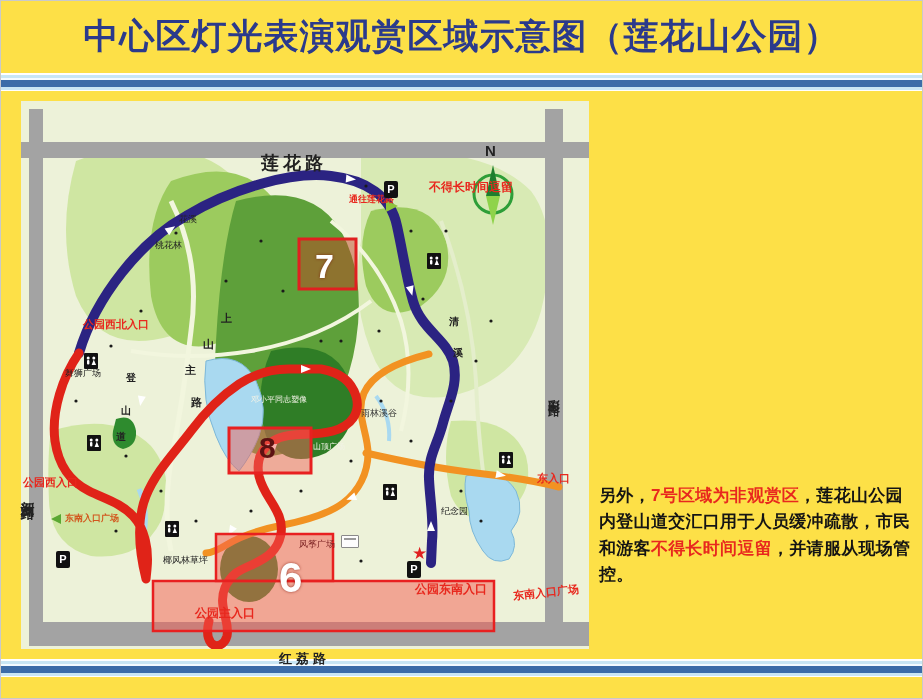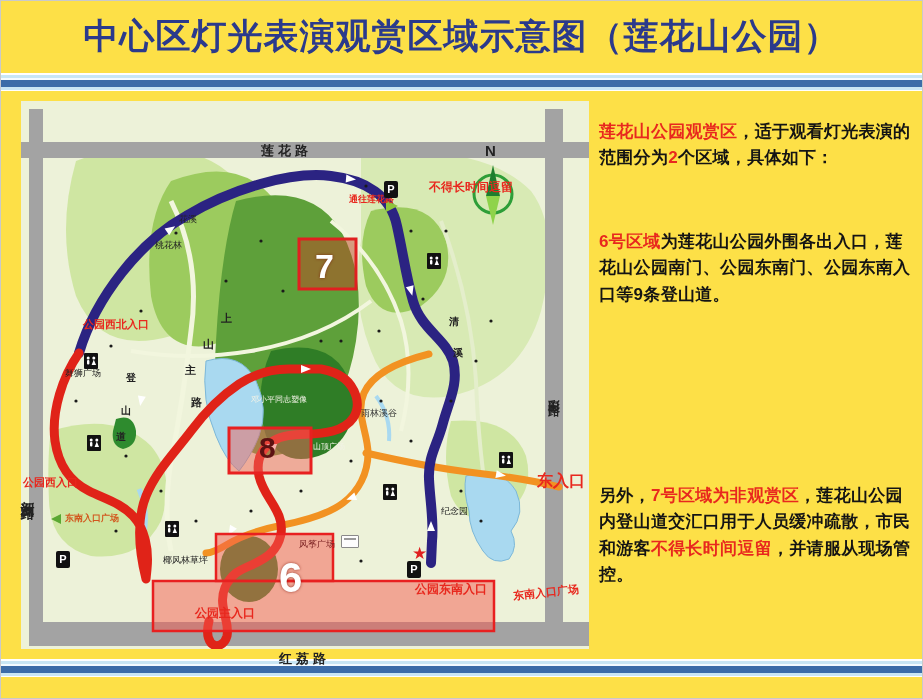--- a/index.html
+++ b/index.html
@@ -144,35 +144,35 @@
           <circle cx="460" cy="420" r="1.6"></circle>
         <circle cx="340" cy="460" r="1.6"></circle>
           <circle cx="360" cy="300" r="1.6"></circle>
           <circle cx="320" cy="240" r="1.6"></circle>
         <circle cx="240" cy="140" r="1.6"></circle>
           <circle cx="205" cy="180" r="1.6"></circle>
           <circle cx="95" cy="430" r="1.6"></circle>
       </g>
     </svg>
 
-    <div class="lbl b" style="left:240px;top:43px;font-size:13px;letter-spacing:4px;">莲花路</div>
+    <div class="lbl b" style="left:240px;top:53px;font-size:18px;letter-spacing:4px;">莲花路</div>
     <div class="lbl b" style="left:258px;top:527px;font-size:13px;letter-spacing:4px;margin-top:24px;">红荔路</div>
     <div class="lbl b vert" style="left:0px;top:388px;font-size:14px;">新洲路</div>
     <div class="lbl b vert" style="left:527px;top:288px;font-size:12px;">彩田路</div>
     <div class="lbl b" style="left:464px;top:42px;font-size:15px;color:#222;">N</div>
 
     <div class="num" style="left:294px;top:148px;font-size:34px;">7</div>
     <div class="num" style="left:238px;top:332px;font-size:30px;color:#5c1212;text-shadow:none;">8</div>
     <div class="num" style="left:258px;top:456px;font-size:42px;">6</div>
 
     <div class="lbl rl" style="left:408px;top:80px;font-size:12px;">不得长时间逗留</div>
     <div class="lbl rl" style="left:328px;top:94px;font-size:9px;">通往莲花路</div>
     <div class="lbl rl" style="left:62px;top:218px;font-size:11px;">公园西北入口</div>
     <div class="lbl rl" style="left:2px;top:376px;font-size:11px;">公园西入口</div>
-    <div class="lbl rl" style="left:516px;top:372px;font-size:16px;">东入口</div>
+    <div class="lbl rl" style="left:516px;top:372px;font-size:11px;">东入口</div>
     <div class="lbl rl" style="left:492px;top:486px;font-size:11px;transform:rotate(-6deg);">东南入口广场</div>
     <div class="lbl rl" style="left:174px;top:506px;font-size:12px;">公园主入口</div>
     <div class="lbl rl" style="left:394px;top:482px;font-size:12px;">公园东南入口</div>
     <div class="lbl" style="left:44px;top:413px;font-size:9px;color:#d2571e;font-weight:bold;">东南入口广场</div>
 
     <div class="lbl" style="left:158px;top:114px;">花溪</div>
     <div class="lbl" style="left:134px;top:140px;">桃花林</div>
     <div class="lbl" style="left:44px;top:268px;">舞狮广场</div>
     <div class="lbl wt" style="left:230px;top:295px;font-size:8px;">邓小平同志塑像</div>
     <div class="lbl wt" style="left:292px;top:342px;font-size:8px;">山顶广场</div>
@@ -224,24 +224,18 @@
         <svg width="12" height="11" viewBox="0 0 12 11">
           <use href="#wc-sym"></use>
         </svg>
       </div>
 
     <div class="star" style="left:391px;top:444px;">★</div>
     <div class="fac" style="left:320px;top:434px;"></div>
   </div>
 
   <div class="info">
-    <p class="p1">
-      <span class="rd">莲花山公园观赏区</span><span>，适于观看灯光表演的范围分为</span><span class="rd">2</span><span>个区域，具体如下：</span>
-    </p>
-    <p class="p2">
-      <span class="rd">6号区域</span><span>为莲花山公园外围各出入口，莲花山公园南门、公园东南门、公园东南入口等9条登山道。</span>
-    </p>
     <p class="p4">
       <span>另外，</span><span class="rd">7号区域为非观赏区</span><span>，莲花山公园内登山道交汇口用于人员缓冲疏散，市民和游客</span><span class="rd">不得长时间逗留</span><span>，并请服从现场管控。</span>
     </p>
   </div>
 
 </div>
 
 </body></html>

